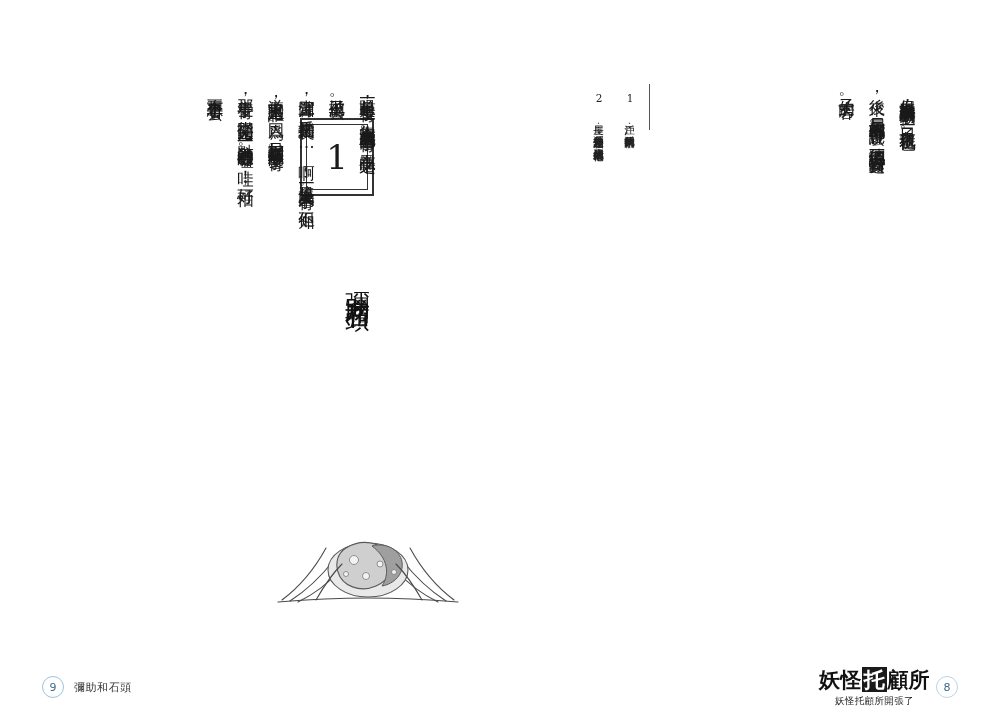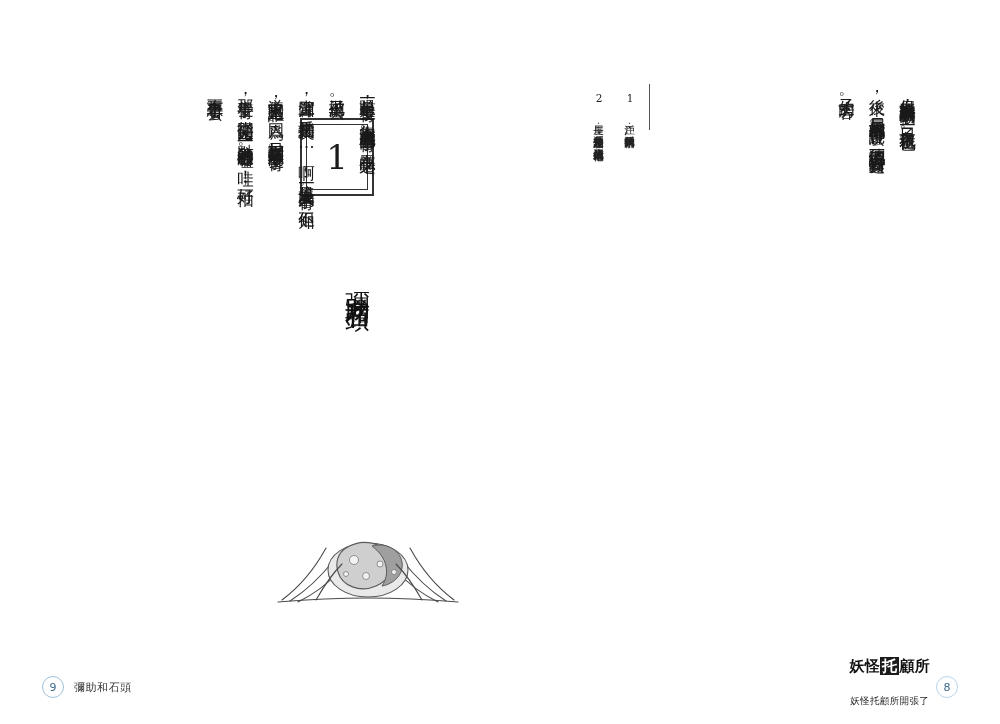--- a/index.html
+++ b/index.html
@@ -166,36 +166,36 @@
     letter-spacing: 0.05em;
   }
   .brand {
     position: absolute;
     right: 70px;
     bottom: 16px;
     text-align: center;
   }
   .brand-main {
     font-family: "DejaVu Serif", "Liberation Serif", serif;
-    font-size: 15px;
+    font-size: 21px;
     font-weight: bold;
     color: #111;
     letter-spacing: 0.02em;
     white-space: nowrap;
   }
   .brand-main .hl {
     background: #1a1a1a;
     color: #ffffff;
     padding: 0 2px;
   }
   .brand-sub {
     font-family: "DejaVu Serif", "Liberation Serif", serif;
     font-size: 9.5px;
     color: #222;
-    margin-top: 19px;
+    margin-top: 1px;
     letter-spacing: 0.04em;
     white-space: nowrap;
   }
 </style>
 </head>
 <body>
 
 <div class="page-spread">
 
   <div class="page-right">

